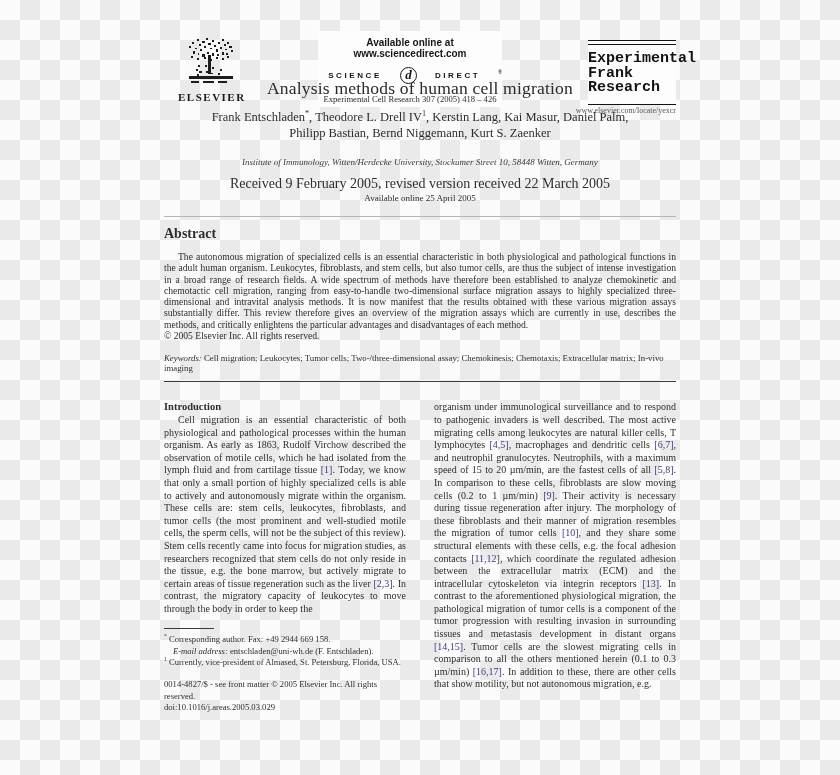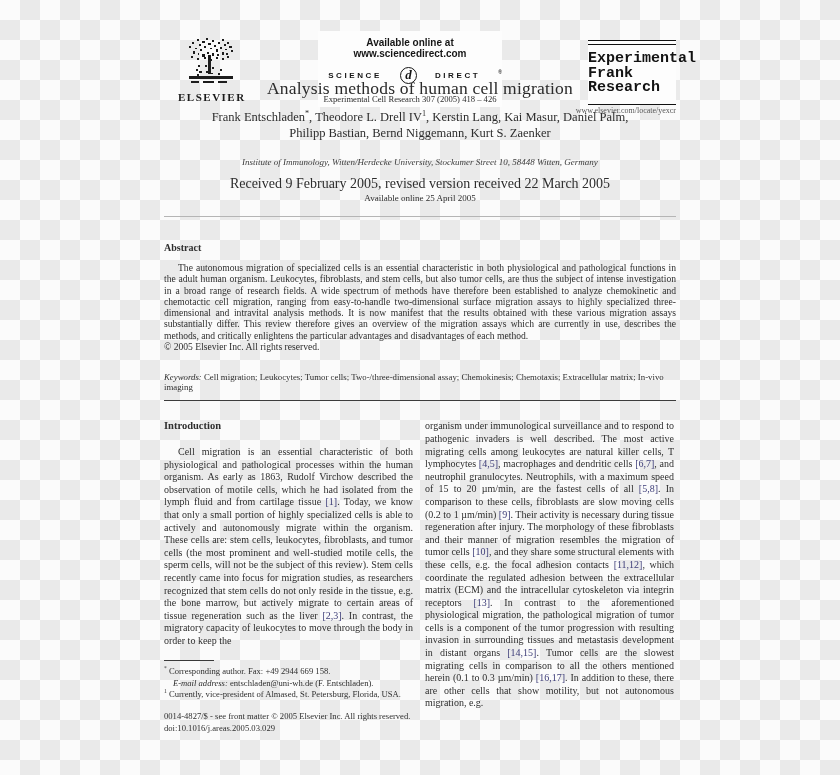--- a/index.html
+++ b/index.html
@@ -38,31 +38,31 @@
   .journal-url { position:absolute; right:0; top:106px; width:160px; text-align:right; font-size:8px; color:#565656; }
 
   
   .flow { position:absolute; left:0; top:0; width:512px; padding-top:78px; }
   .title { text-align:center; font-size:17.5px; letter-spacing:0.2px; color:#2a2a2a; }
   .authors { margin-top:11px; text-align:center; font-size:12.5px; line-height:15.5px; color:#2d2d2d; }
   .affiliation { margin-top:16px; text-align:center; font-style:italic; font-size:9px; color:#3b3b3b; }
   .received { margin-top:9px; text-align:center; font-size:14px; }
   .avail-date { margin-top:1px; text-align:center; font-size:9px; }
   .rule-light { border-top:1px solid #b5b5b5; margin-top:13px; }
-  .abs-head { margin-top:25px; font-weight:bold; font-size:10px; }
+  .abs-head { margin-top:9px; font-weight:bold; font-size:14px; }
   .abs-text { margin-top:9px; font-size:9.6px; line-height:11.3px; text-align:justify; text-indent:14px; }
   .abs-copy { font-size:9.6px; line-height:11.3px; }
-  .keywords { margin-top:20px; font-size:8.8px; }
+  .keywords { margin-top:12px; font-size:8.8px; }
   .rule-dark { border-top:1.3px solid #3c3c3c; margin-top:8px; }
 
   
-  .columns { display:flex; gap:12px; margin-top:19px; }
+  .columns { display:flex; gap:28px; margin-top:19px; }
   .col { width:249px; font-size:10px; line-height:12.6px; text-align:justify; }
   .intro-heading { font-size:10.5px; font-weight:bold; text-align:left; }
-  .body-par { margin-top:13px; text-indent:14px; }
+  .body-par { text-indent:14px; }
   .col-right .body-par { margin-top:0; text-indent:0; }
   .ref { color:var(--ref-color,#3d3d78); }
   .it { font-style:italic; }
   sup { font-size:65%; line-height:0; }
 
   
   .fn-divider { width:50px; border-top:1px solid #3a3a3a; margin-top:13px; }
   .fn-block { margin-top:5px; font-size:8.6px; line-height:11.2px; text-align:left; }
   .fn-indent { padding-left:9px; }
   .imprint { margin-top:11px; font-size:8.6px; line-height:11.5px; text-align:left; }

